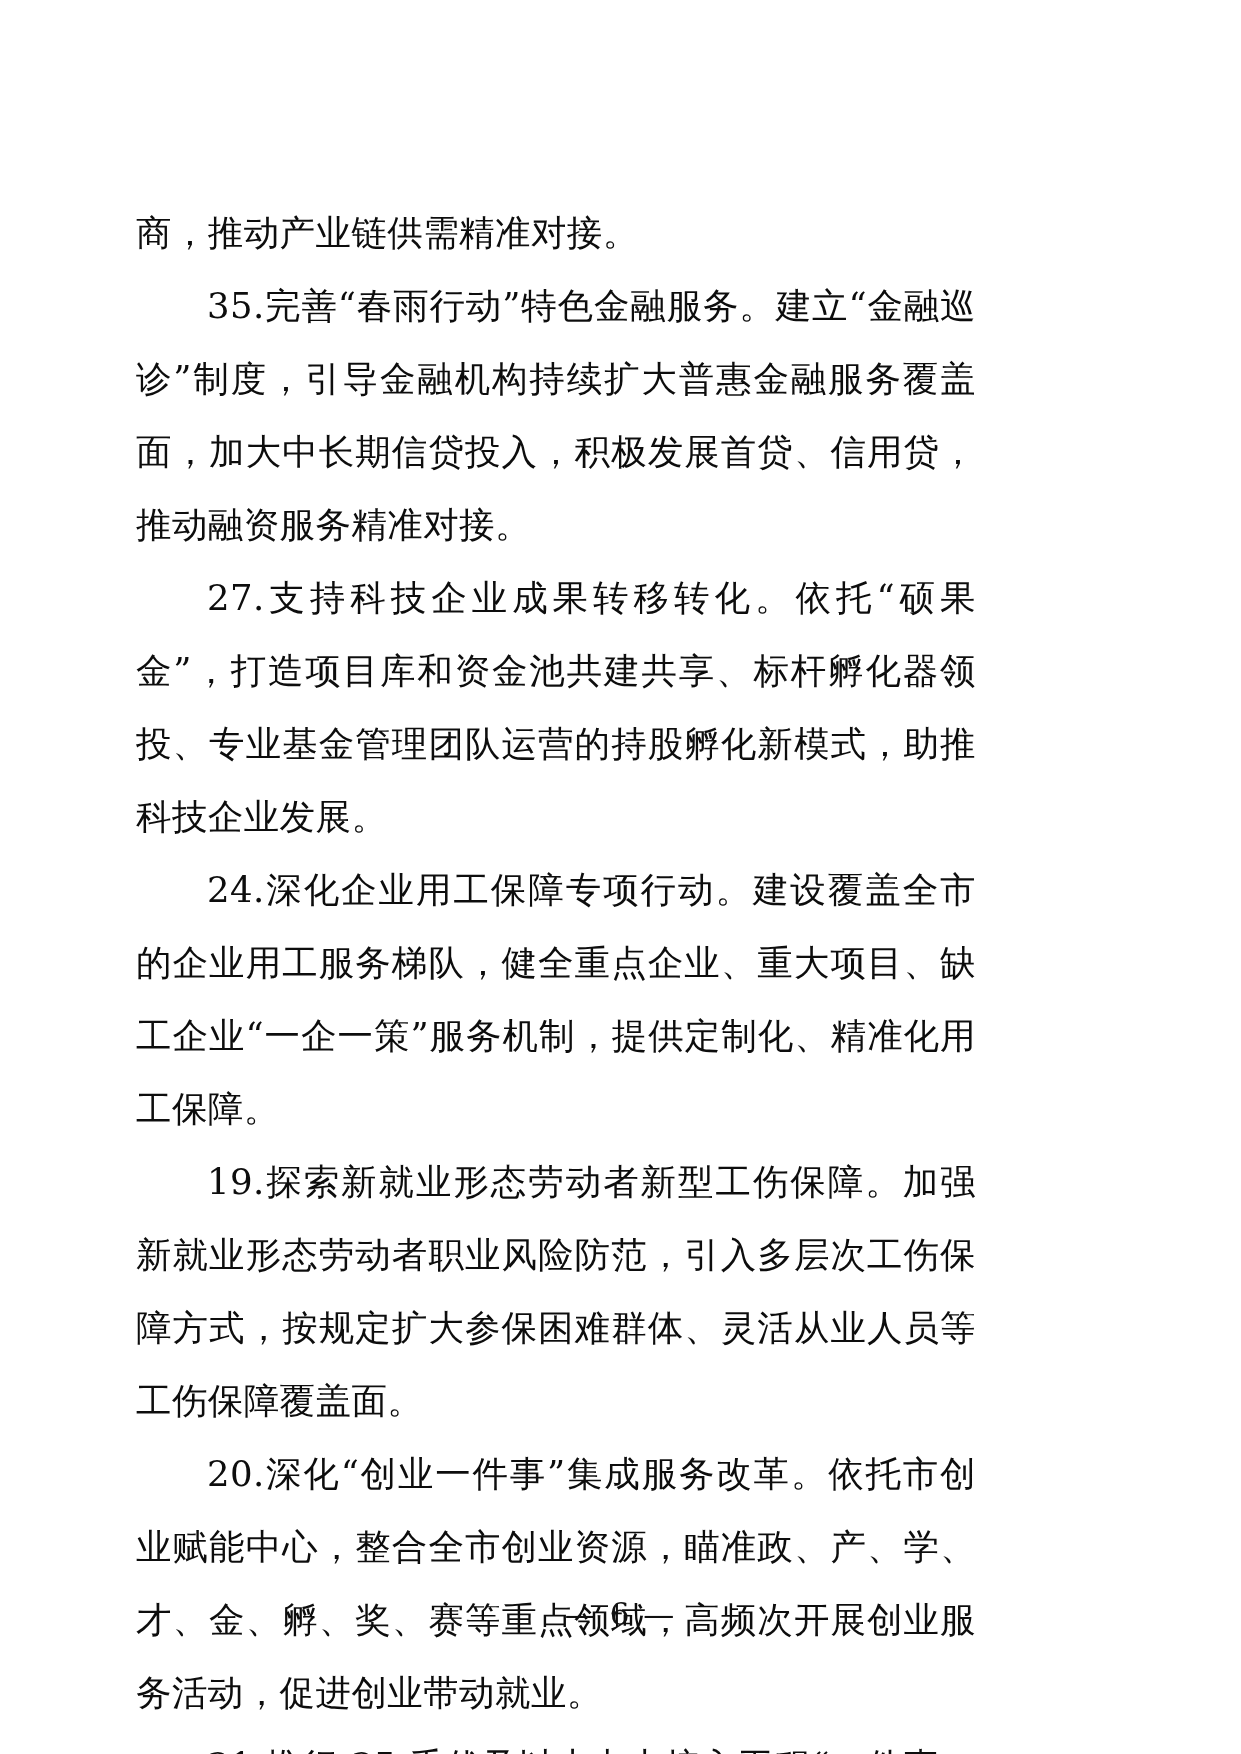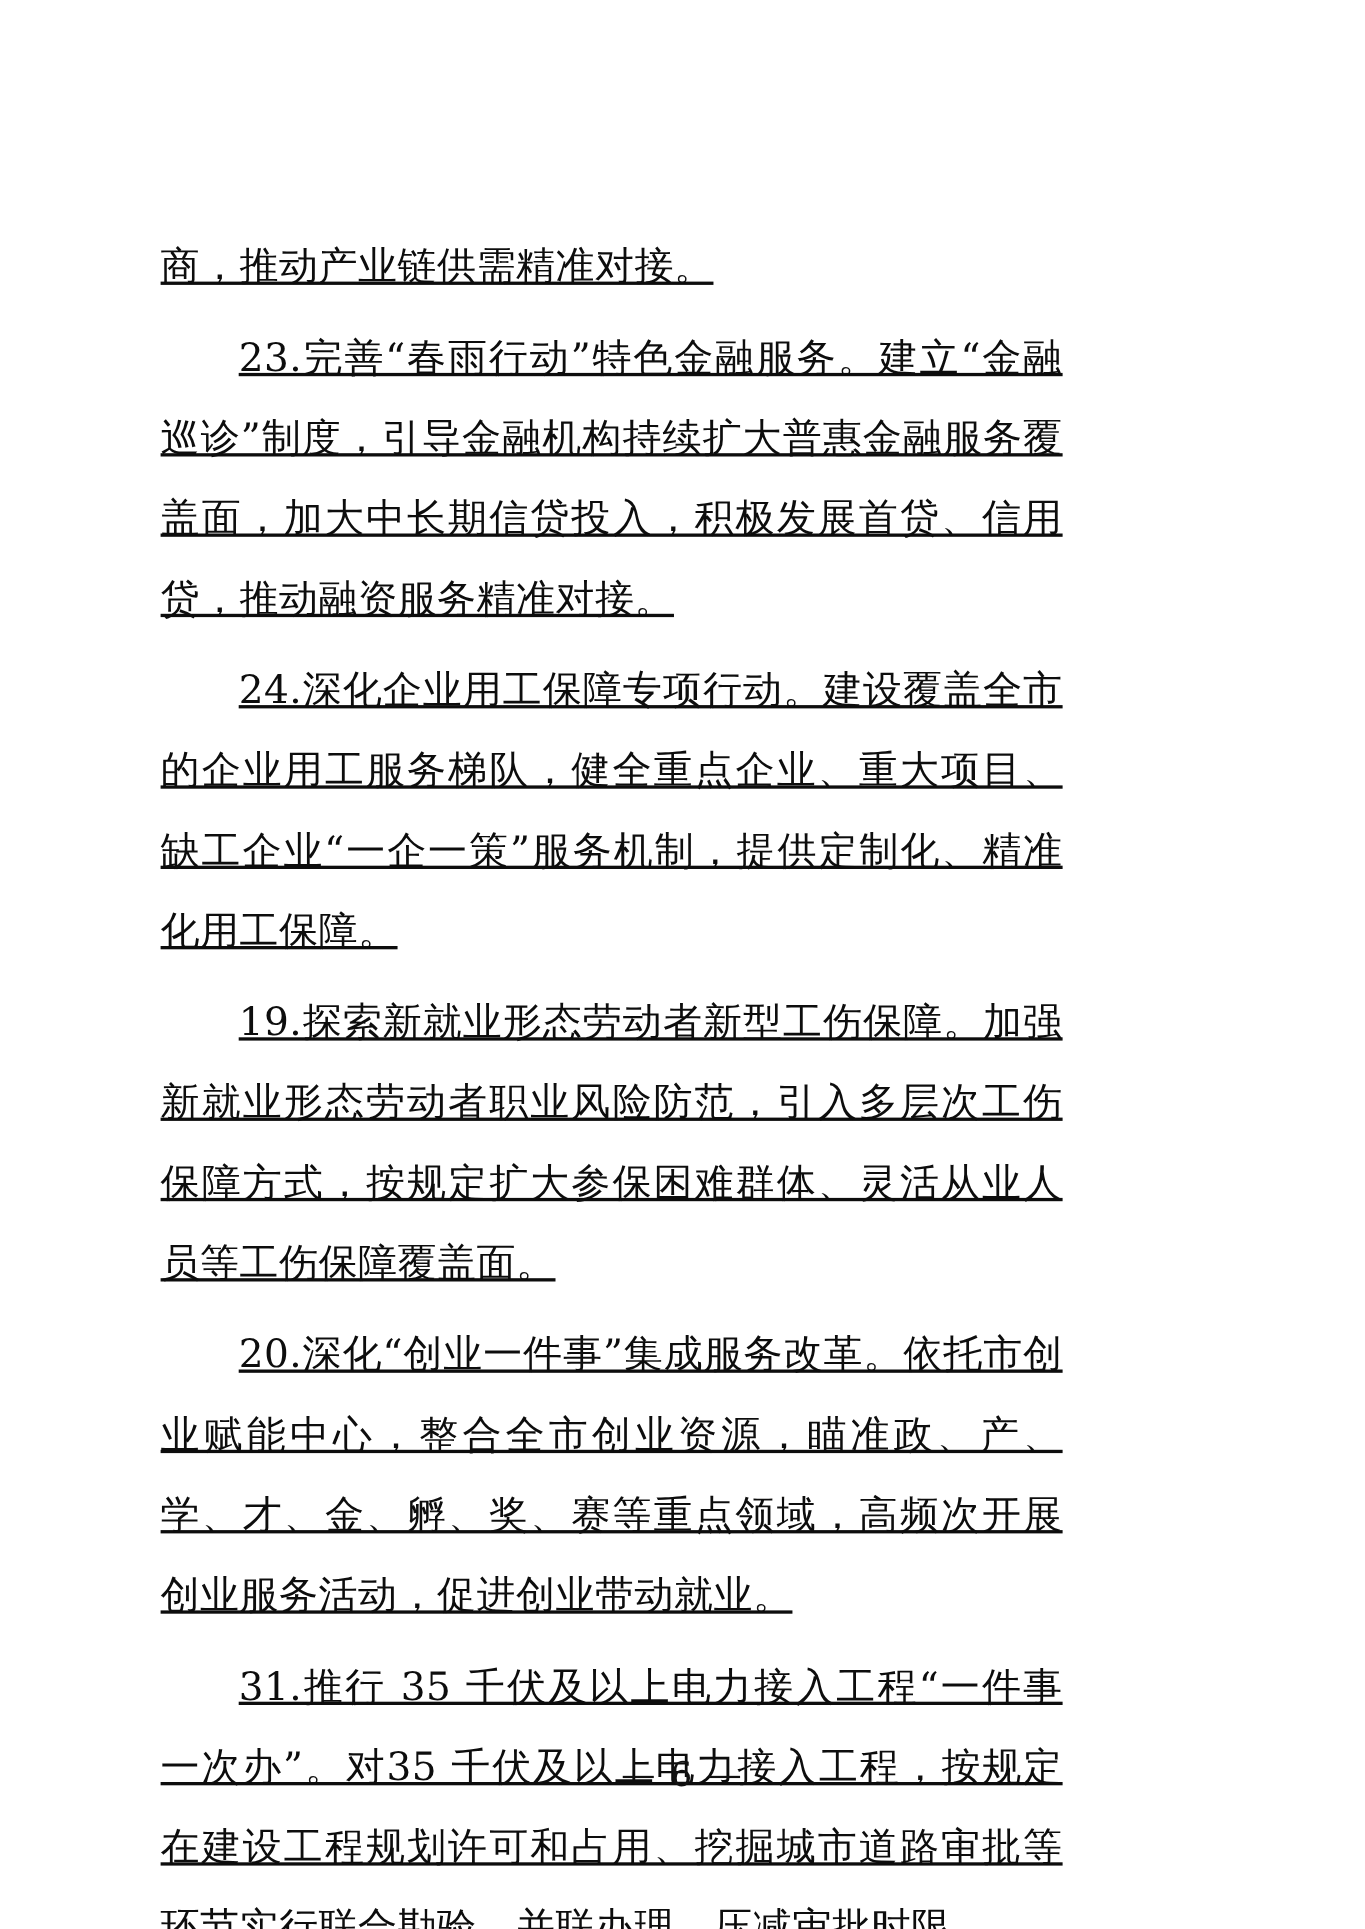--- a/index.html
+++ b/index.html
@@ -25,23 +25,22 @@
     left: 136px;
     top: 196px;
     width: 840px;
   }
   .para {
     font-size: 35.5px;
     line-height: 73px;
     letter-spacing: 0.4px;
     text-align: justify;
     text-justify: inter-character;
-    margin: 10px;
+    margin: 0;
     white-space: pre-wrap;
-    text-decoration: underline;
   }
   .para.indent {
     text-indent: 71px;
   }
   .footer {
     position: absolute;
     left: 0;
     right: 0;
     top: 1596px;
     text-align: center;
@@ -53,21 +52,22 @@
     display: inline-block;
   }
 </style>
 </head>
 <body>
 
 <div class="page">
   <div class="content">
 
     <p class="para">商，推动产业链供需精准对接。</p>
-    <p class="para indent">23.完善“春雨行动”特色金融服务。建立“金融巡诊”制度，引导金融机构持续扩大普惠金融服务覆盖面，加大中长期信贷投入，积极发展首贷、信用贷，推动融资服务精准对接。</p>
+    <p class="para indent">35.完善“春雨行动”特色金融服务。建立“金融巡诊”制度，引导金融机构持续扩大普惠金融服务覆盖面，加大中长期信贷投入，积极发展首贷、信用贷，推动融资服务精准对接。</p>
+    <p class="para indent">27.支持科技企业成果转移转化。依托“硕果金”，打造项目库和资金池共建共享、标杆孵化器领投、专业基金管理团队运营的持股孵化新模式，助推科技企业发展。</p>
     <p class="para indent">24.深化企业用工保障专项行动。建设覆盖全市的企业用工服务梯队，健全重点企业、重大项目、缺工企业“一企一策”服务机制，提供定制化、精准化用工保障。</p>
     <p class="para indent">19.探索新就业形态劳动者新型工伤保障。加强新就业形态劳动者职业风险防范，引入多层次工伤保障方式，按规定扩大参保困难群体、灵活从业人员等工伤保障覆盖面。</p>
     <p class="para indent">20.深化“创业一件事”集成服务改革。依托市创业赋能中心，整合全市创业资源，瞄准政、产、学、才、金、孵、奖、赛等重点领域，高频次开展创业服务活动，促进创业带动就业。</p>
     <p class="para indent">31.推行 35 千伏及以上电力接入工程“一件事一次办”。对35 千伏及以上电力接入工程，按规定在建设工程规划许可和占用、挖掘城市道路审批等环节实行联合勘验、并联办理，压减审批时限。</p>
 
   </div>
 
   <div class="footer">
     <span class="pgnum">— 6 —</span>
   </div>

